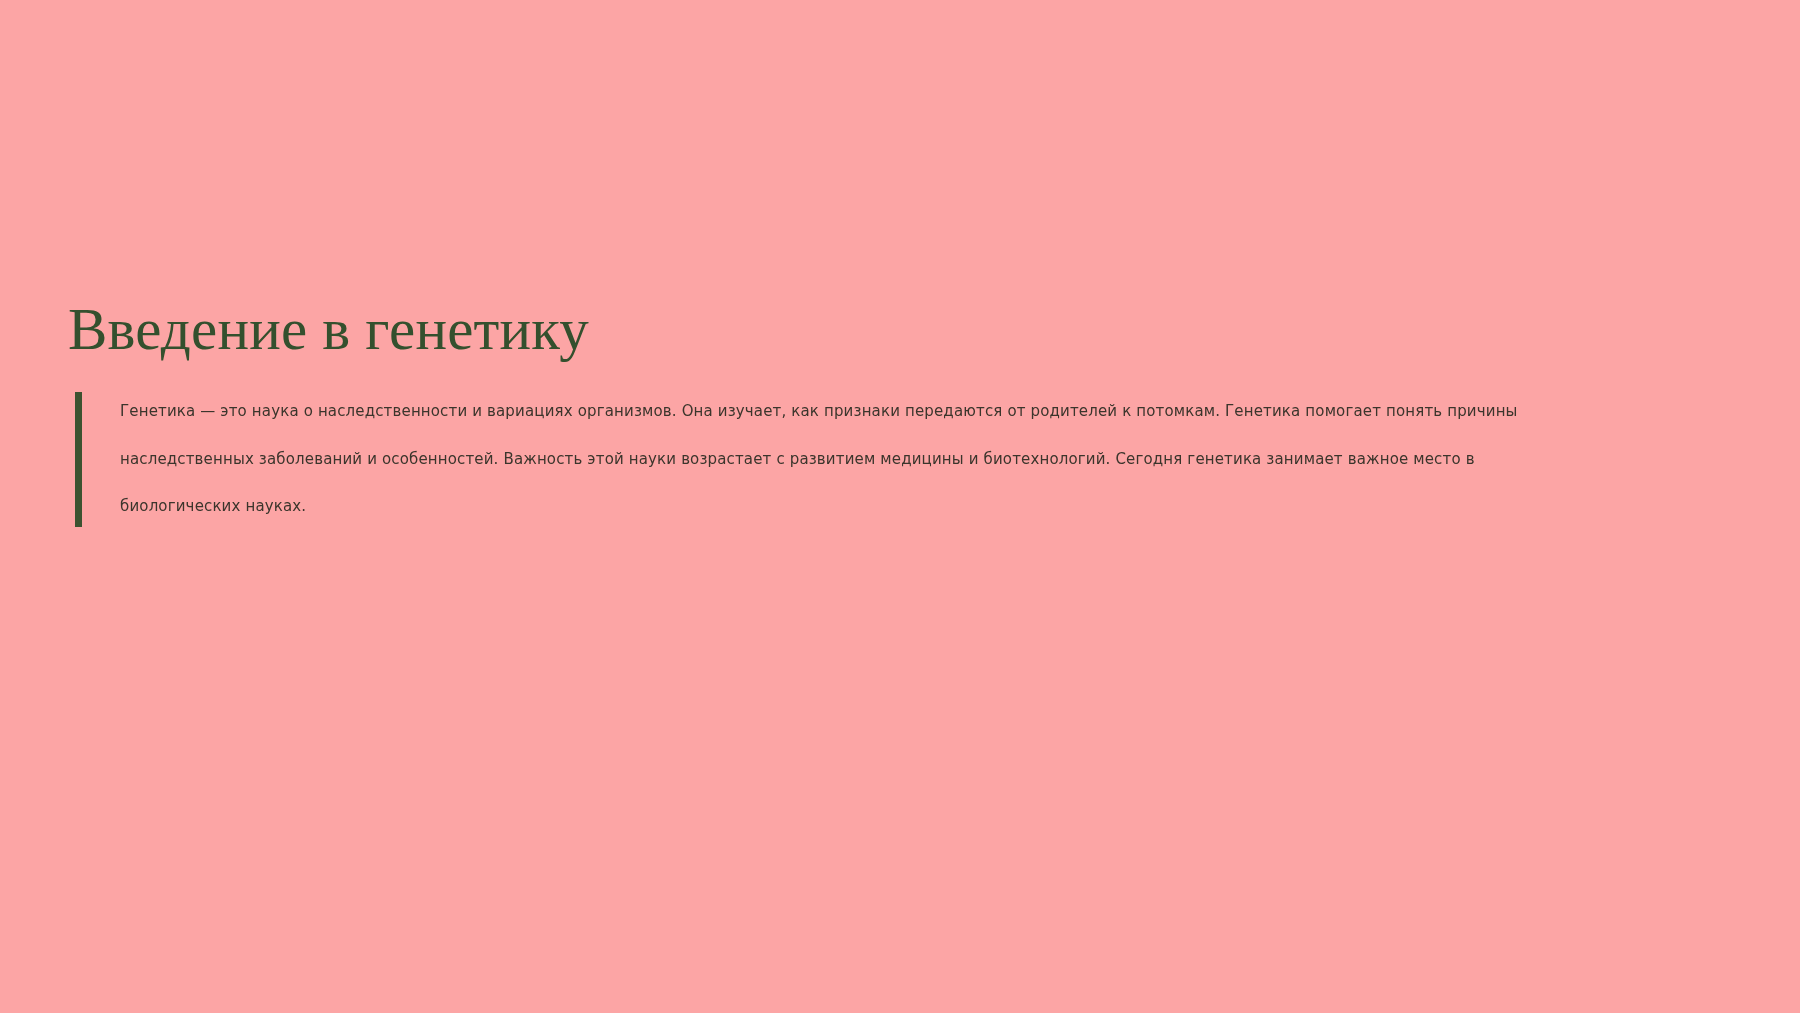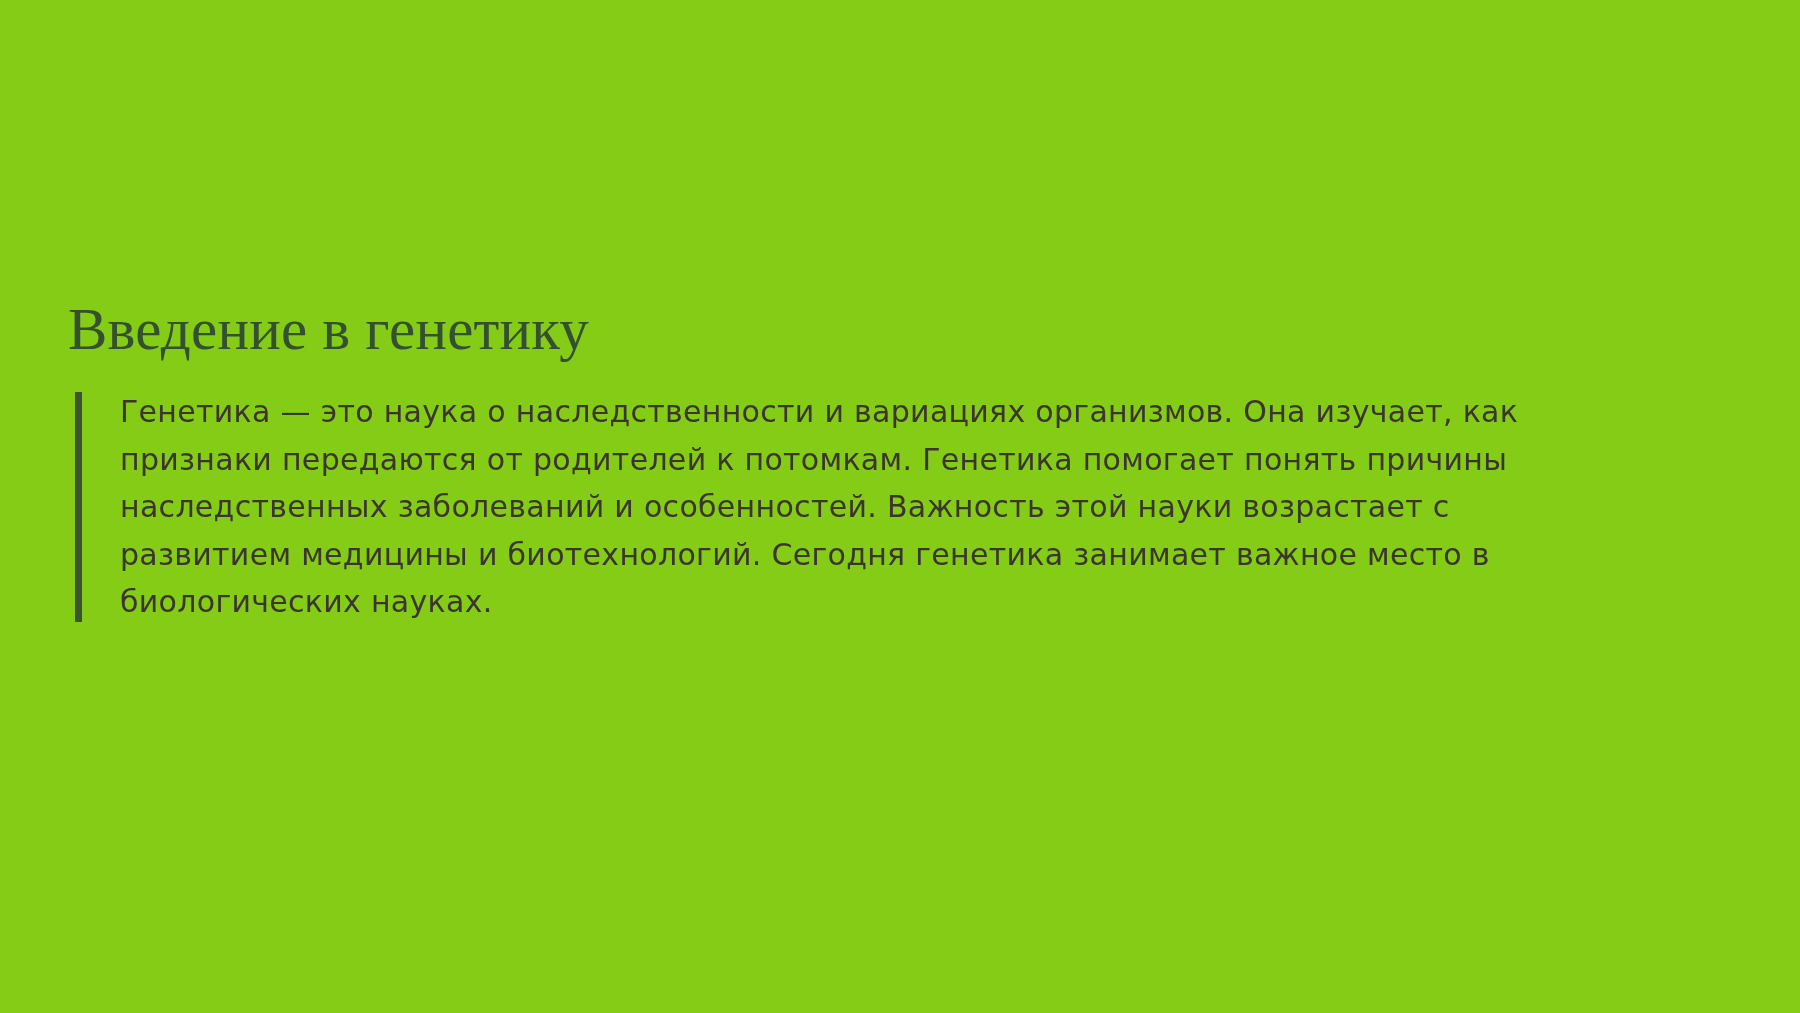--- a/index.html
+++ b/index.html
@@ -12,21 +12,21 @@
     height: 1013px;
     background: #fdf4e6;
     font-family: "Liberation Sans", sans-serif;
     overflow: hidden;
     position: relative;
   }
 
   .slide {
     position: absolute;
     inset: 0;
-    background: #84cc16;
+    background: #fca5a5;
   }
 
   .content {
     position: absolute;
     left: 68px;
     top: 296px;
     width: 1660px;
   }
 
   .page-title {
@@ -52,21 +52,21 @@
     top: 4px;
     bottom: 4px;
     width: 7px;
     background: #3c5230;
     border-radius: 0;
   }
 
   .body-paragraph {
     margin: 0;
     font-family: "DejaVu Sans", "Liberation Sans", sans-serif;
-    font-size: 30px;
+    font-size: 15px;
     line-height: 47.5px;
     color: #3b352c;
     font-weight: 400;
     letter-spacing: 0.01em;
     max-width: 1425px;
     text-align: left;
   }
 </style>
 </head>
 <body>

